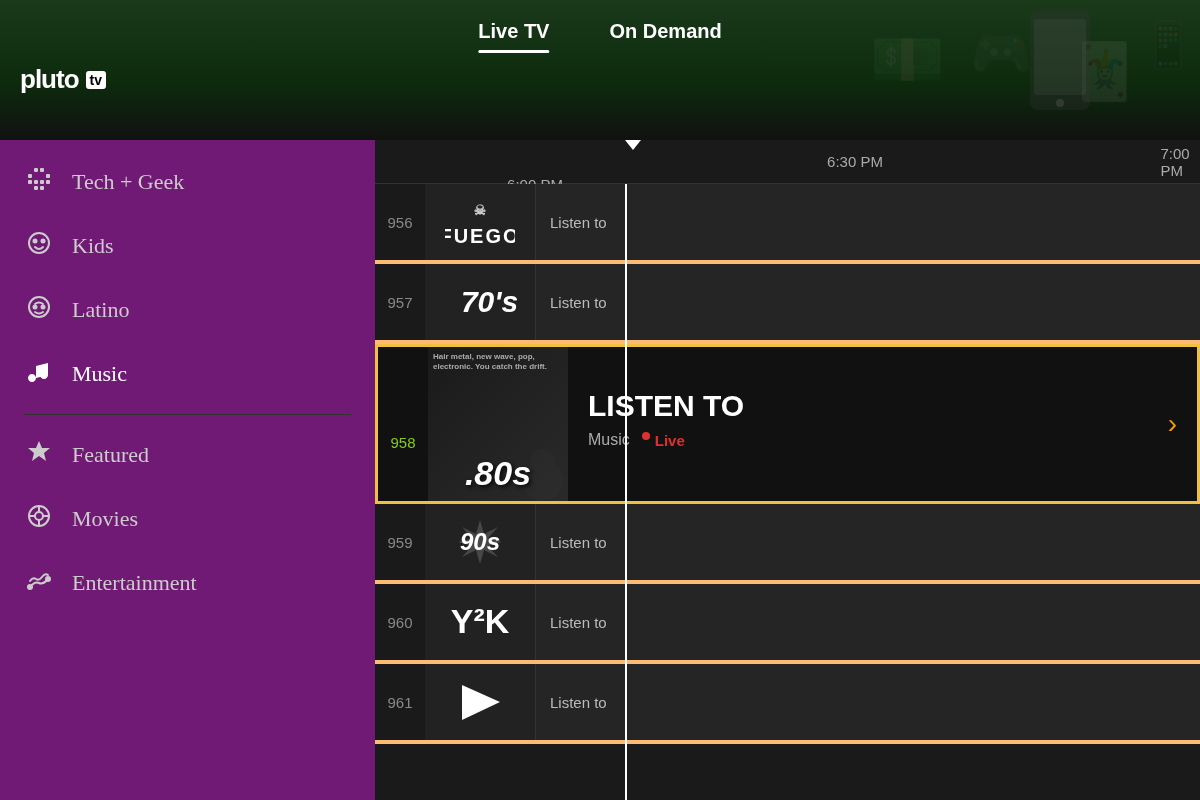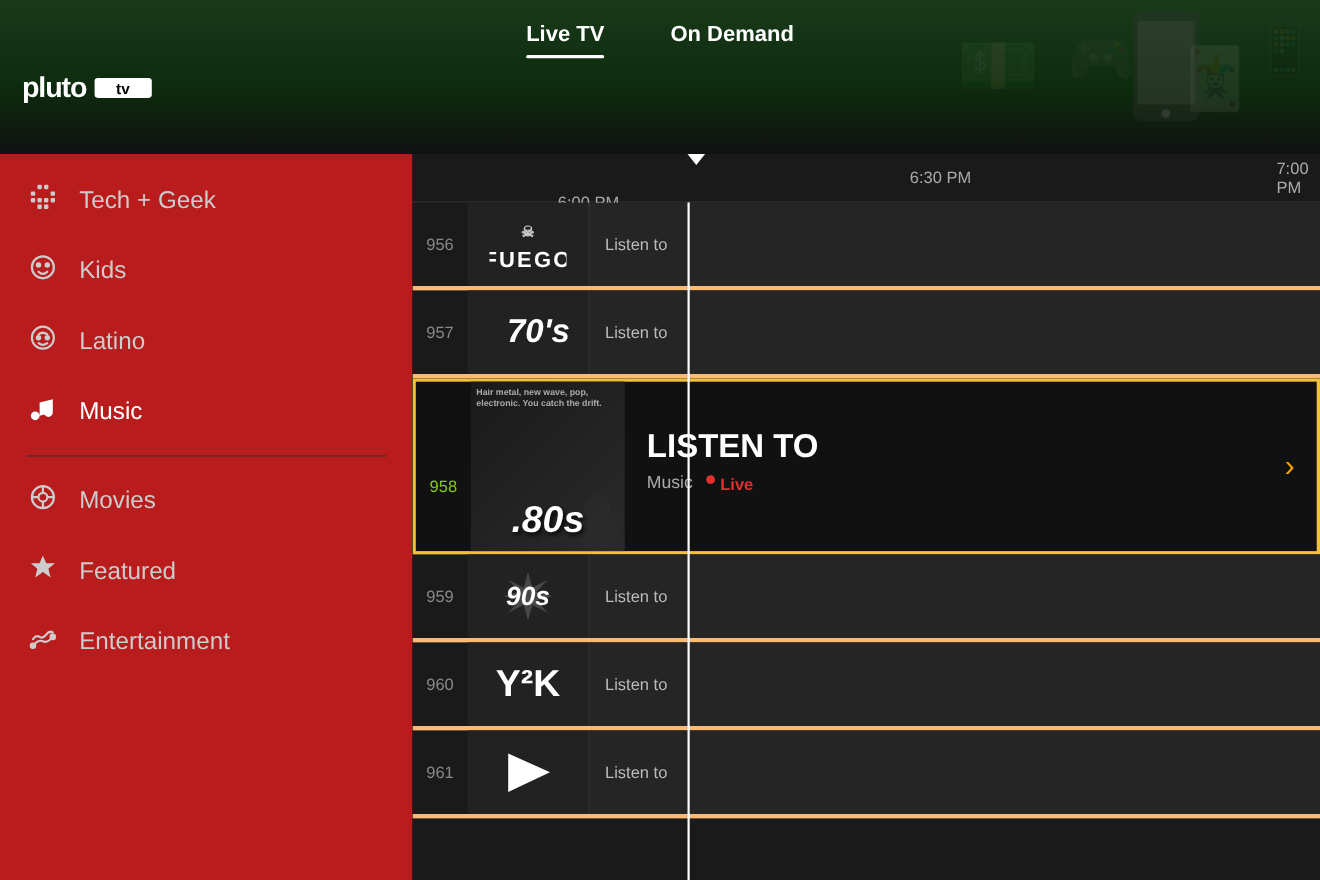--- a/index.html
+++ b/index.html
@@ -40,21 +40,21 @@
       font-weight: 900;
       color: #fff;
       letter-spacing: -1px;
     }
 
     .logo-tv {
       font-size: 14px;
       font-weight: 700;
       background: #fff;
       color: #000;
-      padding: 1px 20px;
+      padding: 1px 4px;
       border-radius: 3px;
       margin-left: 3px;
     }
 
     .nav-tabs {
       position: absolute;
       top: 20px;
       left: 50%;
       transform: translateX(-50%);
       display: flex;
@@ -95,23 +95,24 @@
     .main {
       display: flex;
       width: 100%;
       height: 660px;
     }
 
     
     .sidebar {
       width: 375px;
       height: 100%;
-      background: #b91c1c;
+      background: #701a75;
       flex-shrink: 0;
       padding: 10px 0;
+      font-family: Liberation Serif, serif;
     }
 
     .sidebar-item {
       display: flex;
       align-items: center;
       gap: 18px;
       padding: 16px 24px;
       cursor: pointer;
       color: #ccc;
       font-size: 22px;
@@ -389,39 +390,39 @@
           <path d="M10 20 L10 8 L22 5 L22 17 M10 20 C10 22.2 8.2 24 6 24 C3.8 24 2 22.2 2 20 C2 17.8 3.8 16 6 16 C8.2 16 10 17.8 10 20 Z M22 17 C22 19.2 20.2 21 18 21 C15.8 21 14 19.2 14 17 C14 14.8 15.8 13 18 13 C20.2 13 22 14.8 22 17 Z"></path>
         </svg>
       </span>
       <span>Music</span>
     </div>
 
     <hr class="sidebar-divider">
 
     <div class="sidebar-item">
       <span class="icon">
+        <svg width="26" height="26" viewBox="0 0 26 26" fill="currentColor">
+          <polygon points="13,2 16,9 24,9 18,14 20,22 13,17 6,22 8,14 2,9 10,9"></polygon>
+        </svg>
+      </span>
+      <span>Featured</span>
+    </div>
+
+    <div class="sidebar-item">
+      <span class="icon">
         <svg width="26" height="26" viewBox="0 0 26 26" fill="none" stroke="currentColor" stroke-width="2">
           <circle cx="13" cy="13" r="10"></circle>
           <circle cx="13" cy="13" r="4"></circle>
           <line x1="13" y1="3" x2="13" y2="9"></line>
           <line x1="13" y1="17" x2="13" y2="23"></line>
           <line x1="3" y1="13" x2="9" y2="13"></line>
           <line x1="17" y1="13" x2="23" y2="13"></line>
         </svg>
       </span>
       <span>Movies</span>
-    </div>
-
-    <div class="sidebar-item">
-      <span class="icon">
-        <svg width="26" height="26" viewBox="0 0 26 26" fill="currentColor">
-          <polygon points="13,2 16,9 24,9 18,14 20,22 13,17 6,22 8,14 2,9 10,9"></polygon>
-        </svg>
-      </span>
-      <span>Featured</span>
     </div>
 
     <div class="sidebar-item">
       <span class="icon">
         <svg width="26" height="26" viewBox="0 0 26 26" fill="none" stroke="currentColor" stroke-width="2">
           <path d="M4 20 Q9 14 13 16 Q17 18 22 12" stroke-linecap="round"></path>
           <path d="M4 14 Q7 10 10 12 Q13 14 16 10 Q19 6 22 8" stroke-linecap="round"></path>
           <circle cx="4" cy="20" r="2" fill="currentColor"></circle>
           <circle cx="22" cy="12" r="2" fill="currentColor"></circle>
         </svg>

